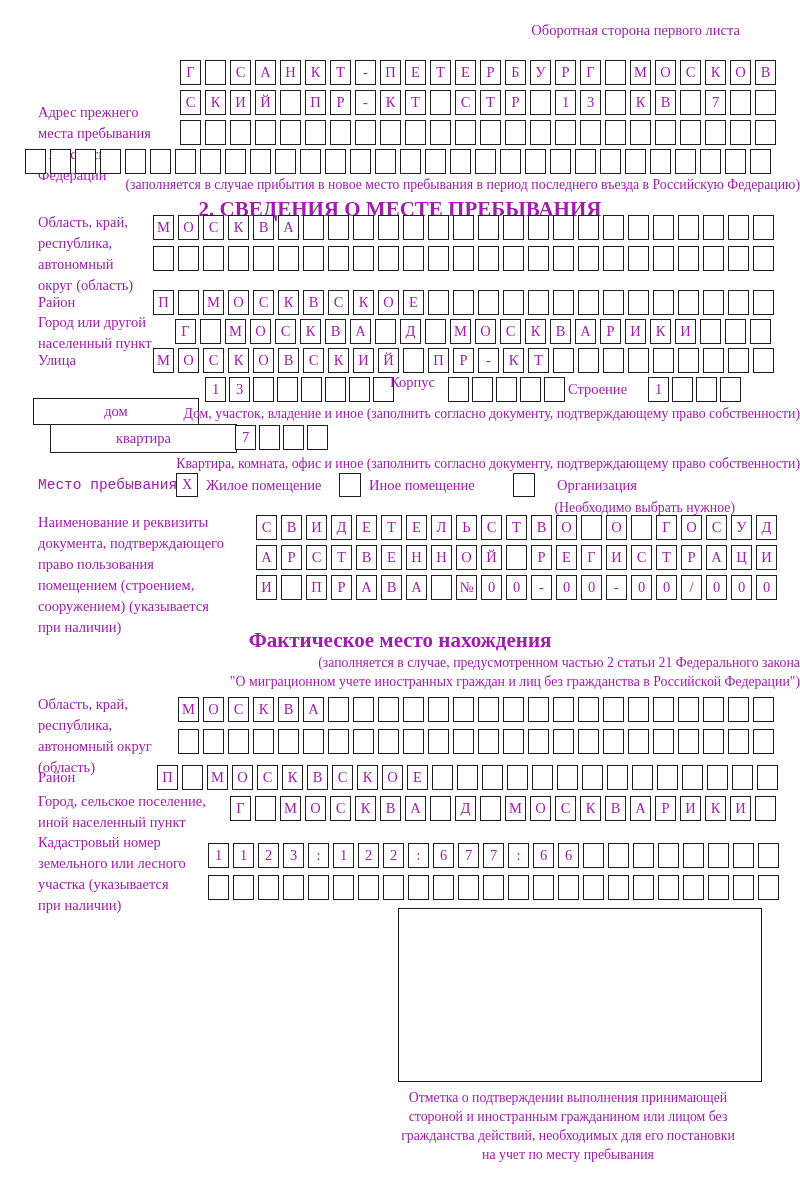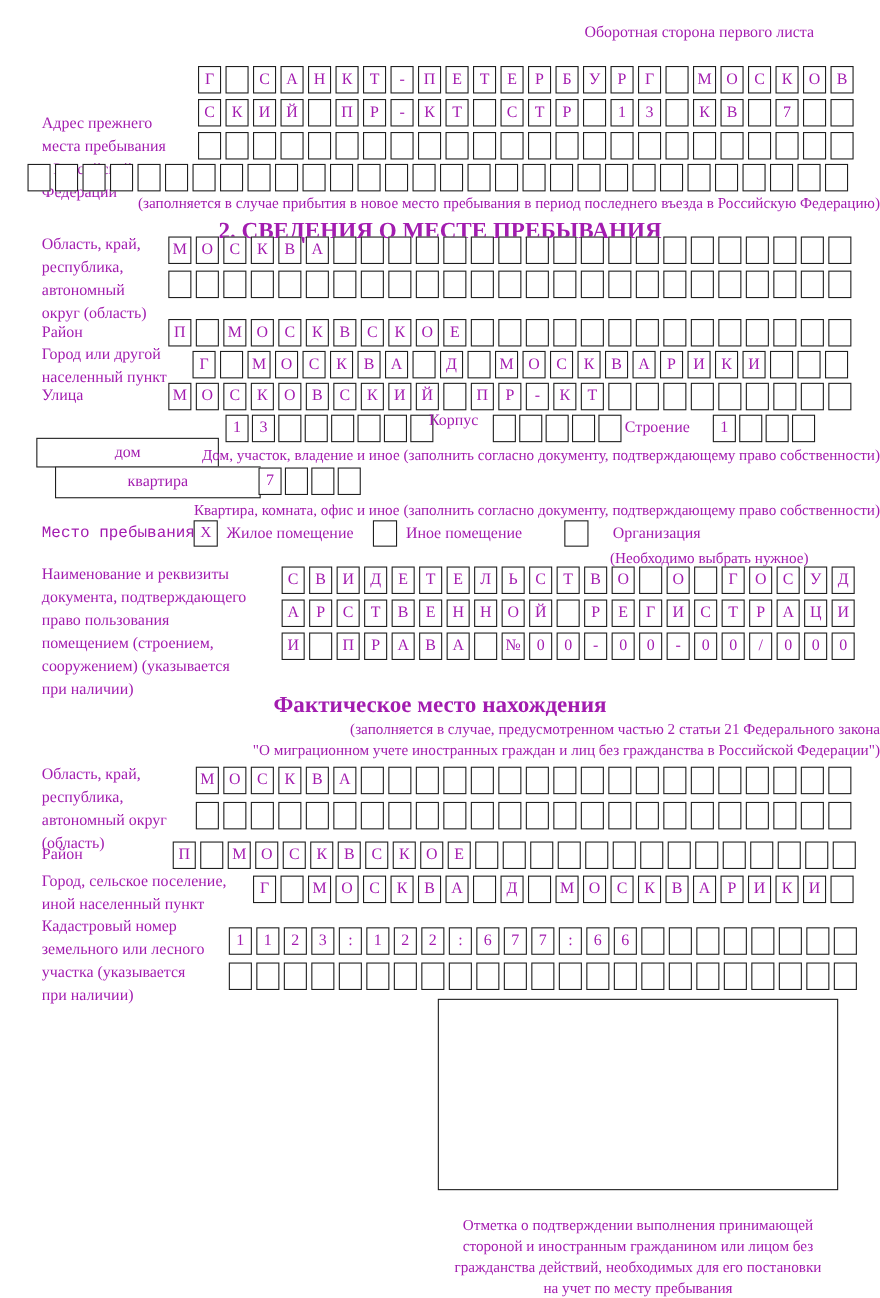--- a/index.html
+++ b/index.html
@@ -604,20 +604,20 @@
       <span class="cell"></span>
       <span class="cell"></span>
       <span class="cell"></span>
       <span class="cell"></span>
       <span class="cell"></span>
       <span class="cell"></span>
       <span class="cell"></span>
     </div>
 
   <div class="stampbox" style="top:908px;left:398px;width:362px;height:172px;"></div>
-  <div class="caption" style="top:1088px;left:388px;width:384px;margin-top:16px;">
+  <div class="caption" style="top:1088px;left:376px;width:384px;">
     <div>Отметка о подтверждении выполнения принимающей</div>
     <div>стороной и иностранным гражданином или лицом без</div>
     <div>гражданства действий, необходимых для его постановки</div>
     <div>на учет по месту пребывания</div>
   </div>
 
 </div>
 
 </body></html>

